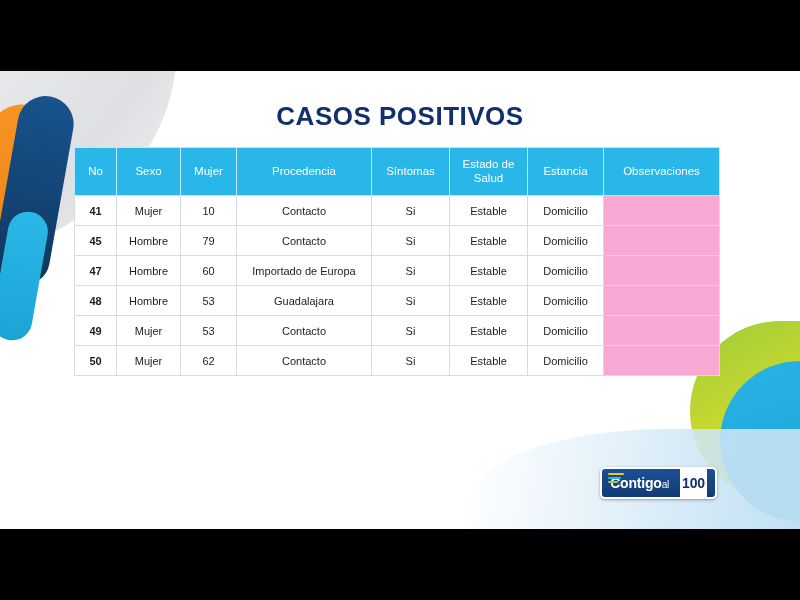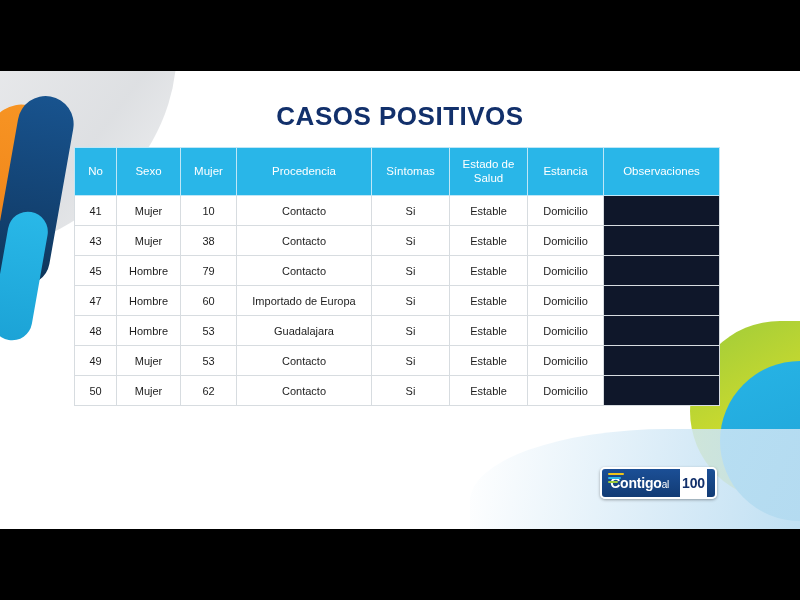--- a/index.html
+++ b/index.html
@@ -90,21 +90,21 @@
   
   #table-wrap {
     position: absolute;
     left: 74px; top: 76px;
     width: 645px;
   }
   table {
     width: 645px;
     border-collapse: collapse;
     table-layout: fixed;
-    background: #0f172a;
+    background: #f9a8d4;
   }
   thead th {
     background: #29b6e8;
     color: #ffffff;
     font-size: 11.5px;
     font-weight: normal;
     text-align: center;
     padding: 7px 2px;
     height: 48px;
     border: 1px solid #bfe7f7;
@@ -112,21 +112,21 @@
   }
   tbody td {
     font-size: 11px;
     color: #1d1d1d;
     text-align: center;
     padding: 6px 2px;
     height: 30px;
     border: 1px solid #d7dce0;
     background: #ffffff;
   }
-  tbody td:first-child { font-weight: normal; }
+  tbody td:first-child { font-weight: bold; }
   tbody tr td:last-child { background: transparent; }
 
   col.c-no   { width: 42px; }
   col.c-sexo { width: 64px; }
   col.c-edad { width: 56px; }
   col.c-proc { width: 135px; }
   col.c-sint { width: 78px; }
   col.c-est  { width: 78px; }
   col.c-esta { width: 76px; }
   col.c-obs  { width: 116px; }
@@ -223,30 +223,20 @@
             <td>41</td>
             <td>Mujer</td>
             <td>10</td>
             <td>Contacto</td>
             <td>Si</td>
             <td>Estable</td>
             <td>Domicilio</td>
             <td></td>
           </tr>
           <tr>
-            <td>43</td>
-            <td>Mujer</td>
-            <td>38</td>
-            <td>Contacto</td>
-            <td>Si</td>
-            <td>Estable</td>
-            <td>Domicilio</td>
-            <td></td>
-          </tr>
-          <tr>
             <td>45</td>
             <td>Hombre</td>
             <td>79</td>
             <td>Contacto</td>
             <td>Si</td>
             <td>Estable</td>
             <td>Domicilio</td>
             <td></td>
           </tr>
           <tr>

